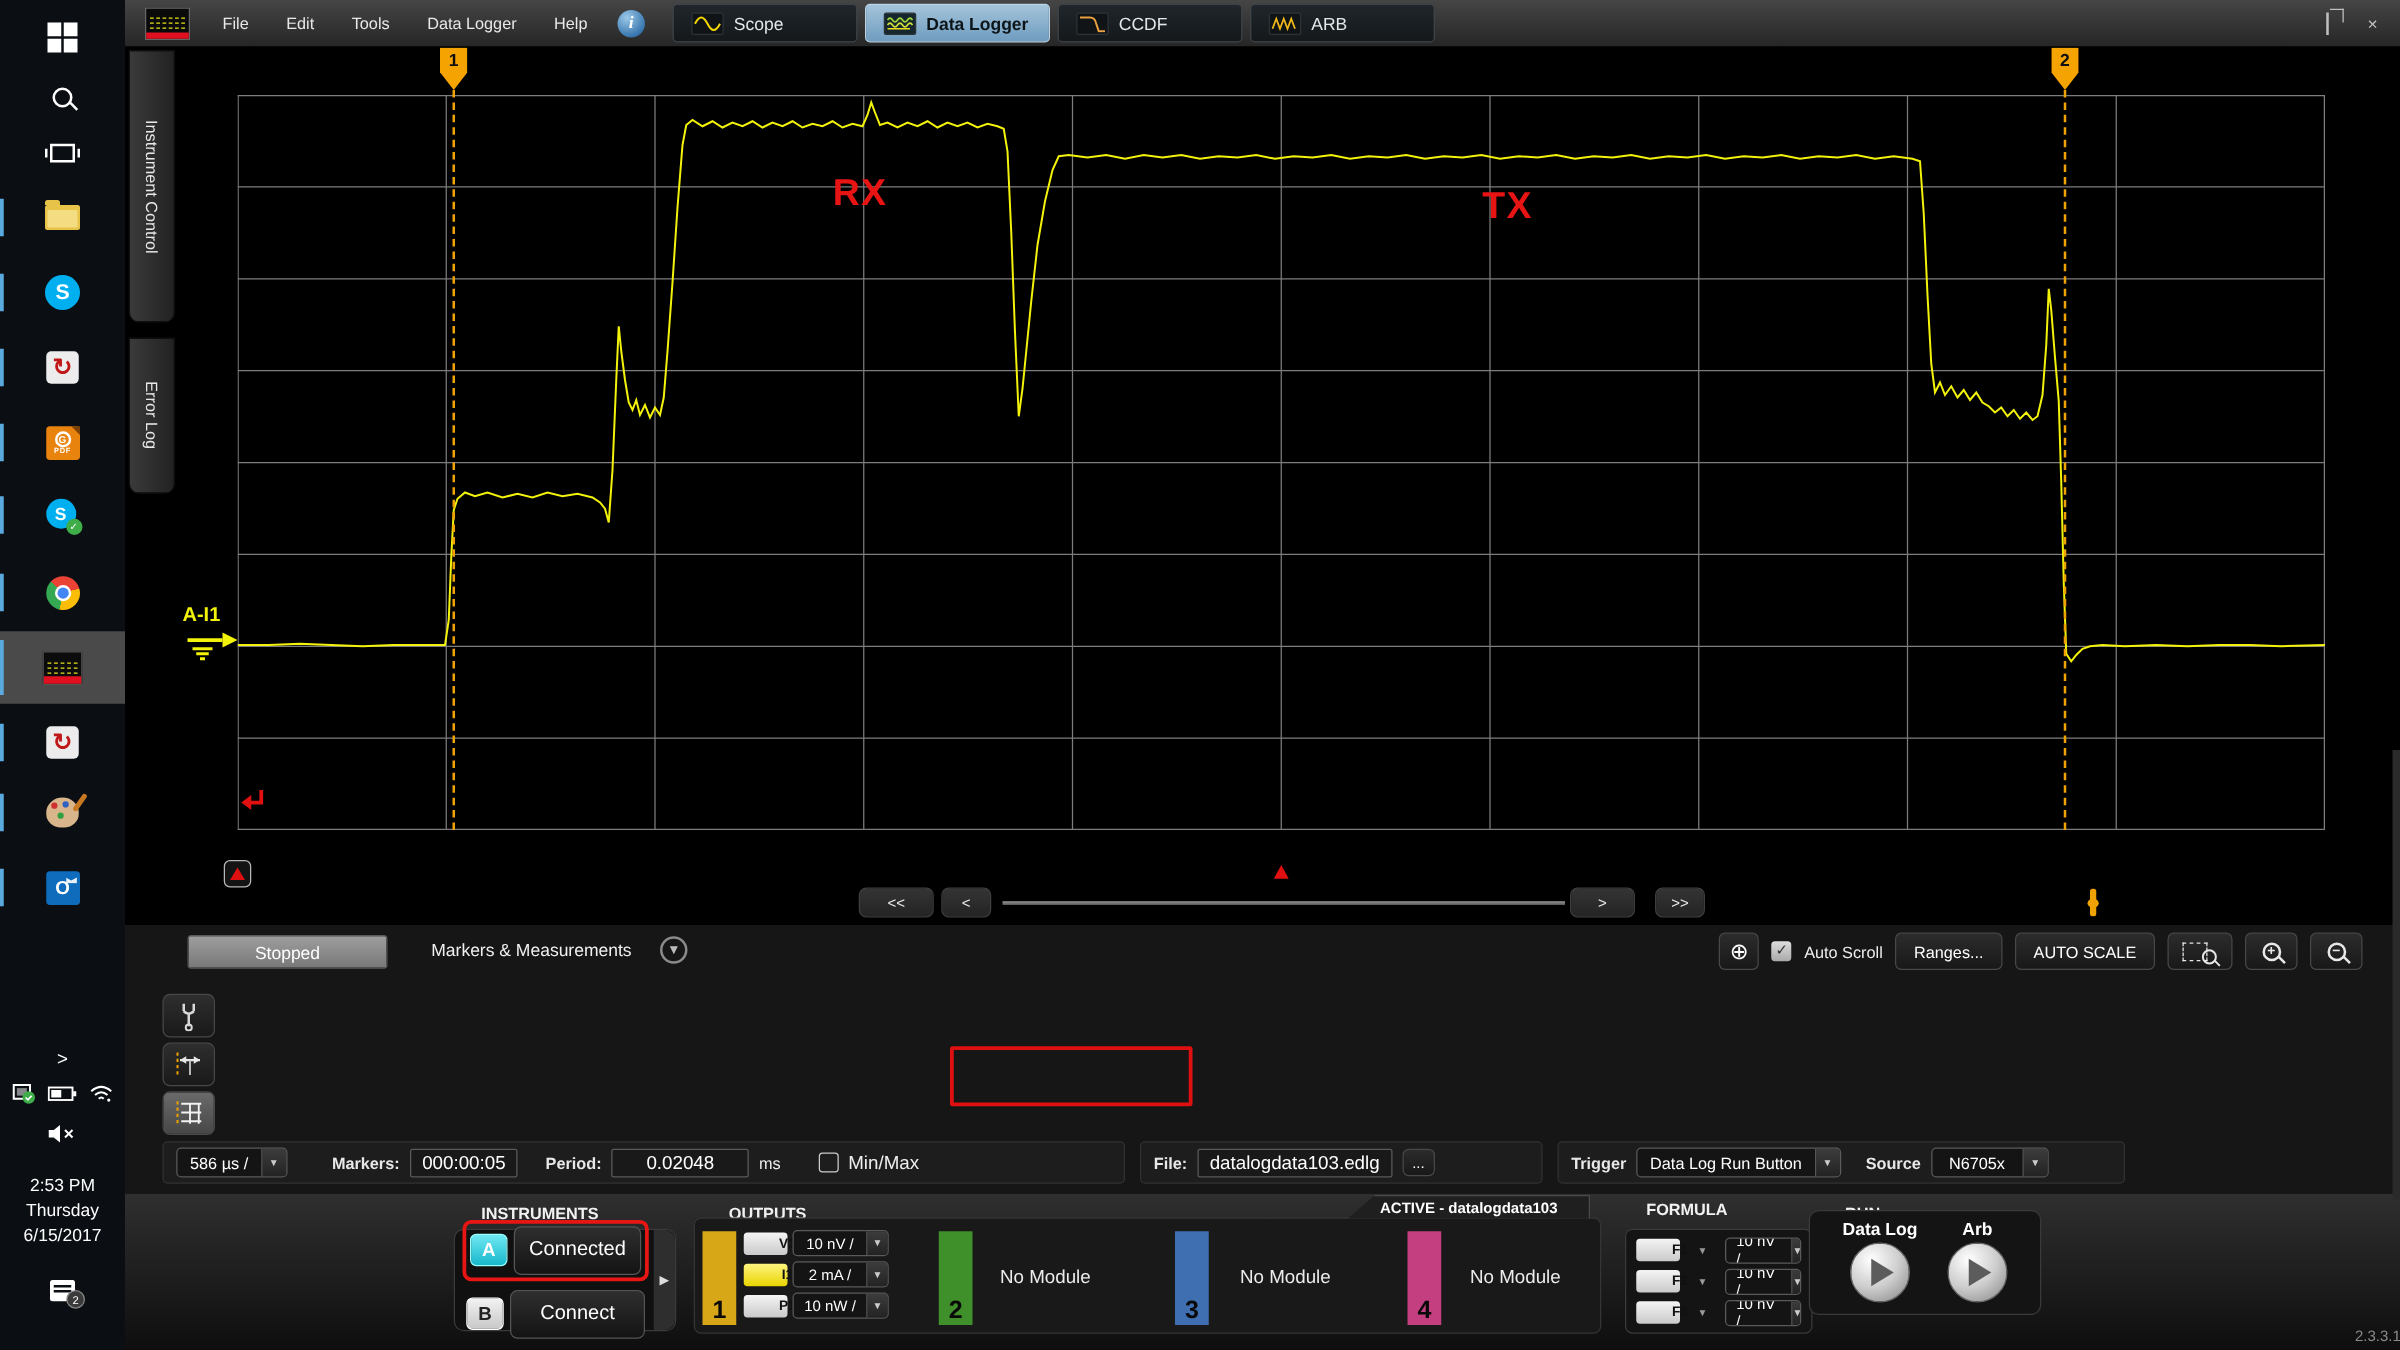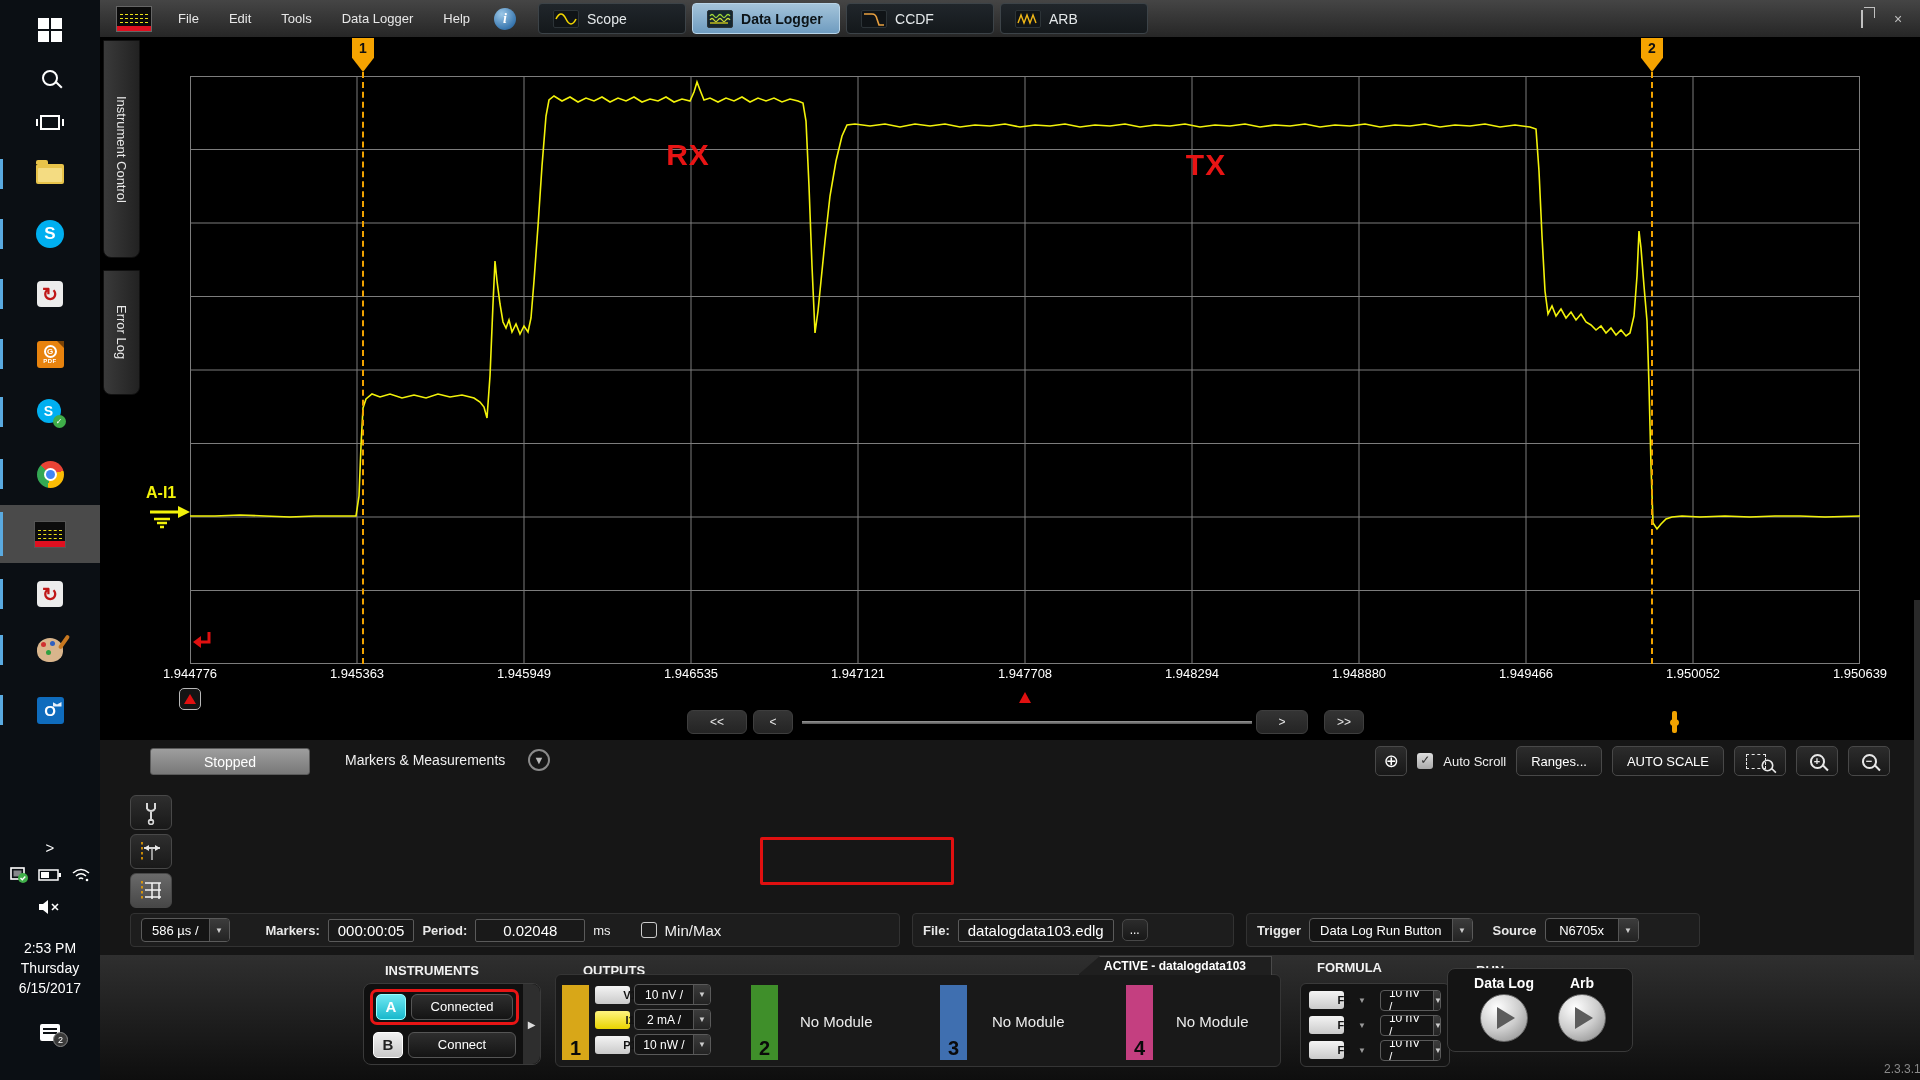--- a/index.html
+++ b/index.html
@@ -131,21 +131,21 @@
   
   .bottom { position:absolute; left:0; top:955px; width:1820px; height:125px; background:linear-gradient(#2f2f2f,#0e0e0e); }
   .sec-label { position:absolute; color:#f2f2f2; font-size:13px; font-weight:bold;margin-left:17px; }
   .instr-box { position:absolute; left:263px; top:28px; width:178px; height:82px; background:#101010; border:1px solid #3a3a3a; border-radius:8px; display:flex; align-items:stretch; }
   .instr-rows { flex:1; display:flex; flex-direction:column; justify-content:center; gap:5px; padding:5px 4px 5px 6px; }
   .irow { display:flex; align-items:center; gap:5px; padding:2px 3px; border-radius:7px; }
   .irow.hl { border:3px solid #e81515; }
   .ab-btn { width:30px; height:26px; border-radius:5px; font-weight:bold; font-size:15px; display:flex; align-items:center; justify-content:center; cursor:pointer; }
   .a-btn { background:linear-gradient(#6fe8f2,#18b8cc); color:#fff; border:1px solid #9ff; }
   .b-btn { background:linear-gradient(#f2f2f2,#c8c8c8); color:#222; border:1px solid #fff; }
-  .stat-btn { flex:1; height:26px; background:linear-gradient(#2e2e2e,#141414); border:1px solid #555; border-radius:6px; color:#fff; font-size:13px; display:flex; align-items:center; justify-content:center; cursor:pointer; }
+  .stat-btn { flex:1; height:39px; background:linear-gradient(#2e2e2e,#141414); border:1px solid #555; border-radius:6px; color:#fff; font-size:16px; display:flex; align-items:center; justify-content:center; cursor:pointer; }
   .instr-chev { width:17px; background:#2e2e2e; border-radius:0 8px 8px 0; color:#ddd; font-size:10px; display:flex; align-items:center; justify-content:center; cursor:pointer; }
   .out-panel { position:absolute; left:455px; top:19px; width:726px; height:93px; background:#191919; border:1px solid #353535; border-radius:6px; }
   .active-tab { position:absolute; left:978px; top:1px; width:194px; height:19px; background:#1f1f1f; border:1px solid #4a4a4a; border-bottom:none; clip-path:polygon(22px 0,100% 0,100% 100%,0 100%); color:#fff; font-size:12px; font-weight:bold; display:flex; align-items:center; justify-content:center; }
   .chan-bar { position:absolute; top:30px; width:27px; height:75px; display:flex; align-items:flex-end; justify-content:center; color:#0a0a0a; font-weight:bold; font-size:20px; }
   .nomod { position:absolute; top:58px; color:#ececec; font-size:15px; }
   .outrows { position:absolute; left:495px; top:29px; display:flex; flex-direction:column; gap:4px; }
   .outrow { display:flex; align-items:center; gap:4px; }
   .tag { width:24px; height:18px; border-radius:3px; background:linear-gradient(#f4f4f4,#cacaca); color:#111; font-size:11px; font-weight:bold; display:flex; align-items:center; justify-content:center;padding-left:35px; }
   .tag.yel { background:linear-gradient(#fff480,#e8d400); }
   .dd.small { height:21px; }
@@ -365,33 +365,20 @@
     <svg class="gnd" width="44" height="30">
       <path d="M2 10 h28" stroke="#f2f20a" stroke-width="3"></path>
         <polygon points="30,4 42,10 30,16" fill="#f2f20a"></polygon>
       <path d="M6 17 h16 M9 21 h10 M12 25 h4" stroke="#f2f20a" stroke-width="2.4"></path>
     </svg>
     <svg class="corner-arrow" width="22" height="22">
       <path d="M16 2 V12 H6" stroke="#e01010" stroke-width="3" fill="none"></path>
         <polygon points="8,6 8,18 0,12" fill="#e01010"></polygon>
     </svg>
 
-    <div class="xticks">
-      <span style="left:45px">1.944776</span>
-      <span style="left:212px">1.945363</span>
-      <span style="left:379px">1.945949</span>
-      <span style="left:546px">1.946535</span>
-      <span style="left:713px">1.947121</span>
-      <span style="left:880px">1.947708</span>
-      <span style="left:1047px">1.948294</span>
-      <span style="left:1214px">1.948880</span>
-      <span style="left:1381px">1.949466</span>
-      <span style="left:1548px">1.950052</span>
-      <span style="left:1715px">1.950639</span>
-    </div>
     <div class="tick-box-arrow">
         <i></i>
       </div>
     <div class="red-up-arrow"></div>
 
     <div class="hscroll">
       <div class="hs-btn" style="left:587px;width:60px">&lt;&lt;</div>
       <div class="hs-btn" style="left:653px;width:40px">&lt;</div>
       <div class="hs-track">
           <div class="hs-thumb" style="top:-10px"></div>
@@ -457,21 +444,21 @@
     </div>
 
     <div class="setrow">
       <div class="setgroup" style="left:30px;width:770px">
         <div class="dd">
             <span class="val">586 µs /</span>
             <span class="arr">▼</span>
           </div>
         <span class="blabel" style="margin-left:28px">Markers:</span>
         <span class="inbox">000:00:05</span>
-        <span class="blabel" style="">Period:</span>
+        <span class="blabel" style="margin-left:14px">Period:</span>
         <span class="inbox" style="min-width:110px;text-align:center">0.02048</span>
         <span class="lbl">ms</span>
         <span class="chk" style="background:transparent;border:1px solid #ccc;margin-left:22px"></span>
         <span class="lbl" style="font-size:15px">Min/Max</span>
       </div>
       <div class="setgroup" style="left:812px;width:322px">
         <span class="blabel">File:</span>
         <span class="inbox" style="font-size:15px">datalogdata103.edlg</span>
         <span class="sq-btn" style="height:22px;padding:0 7px;font-size:12px">...</span>
       </div>

